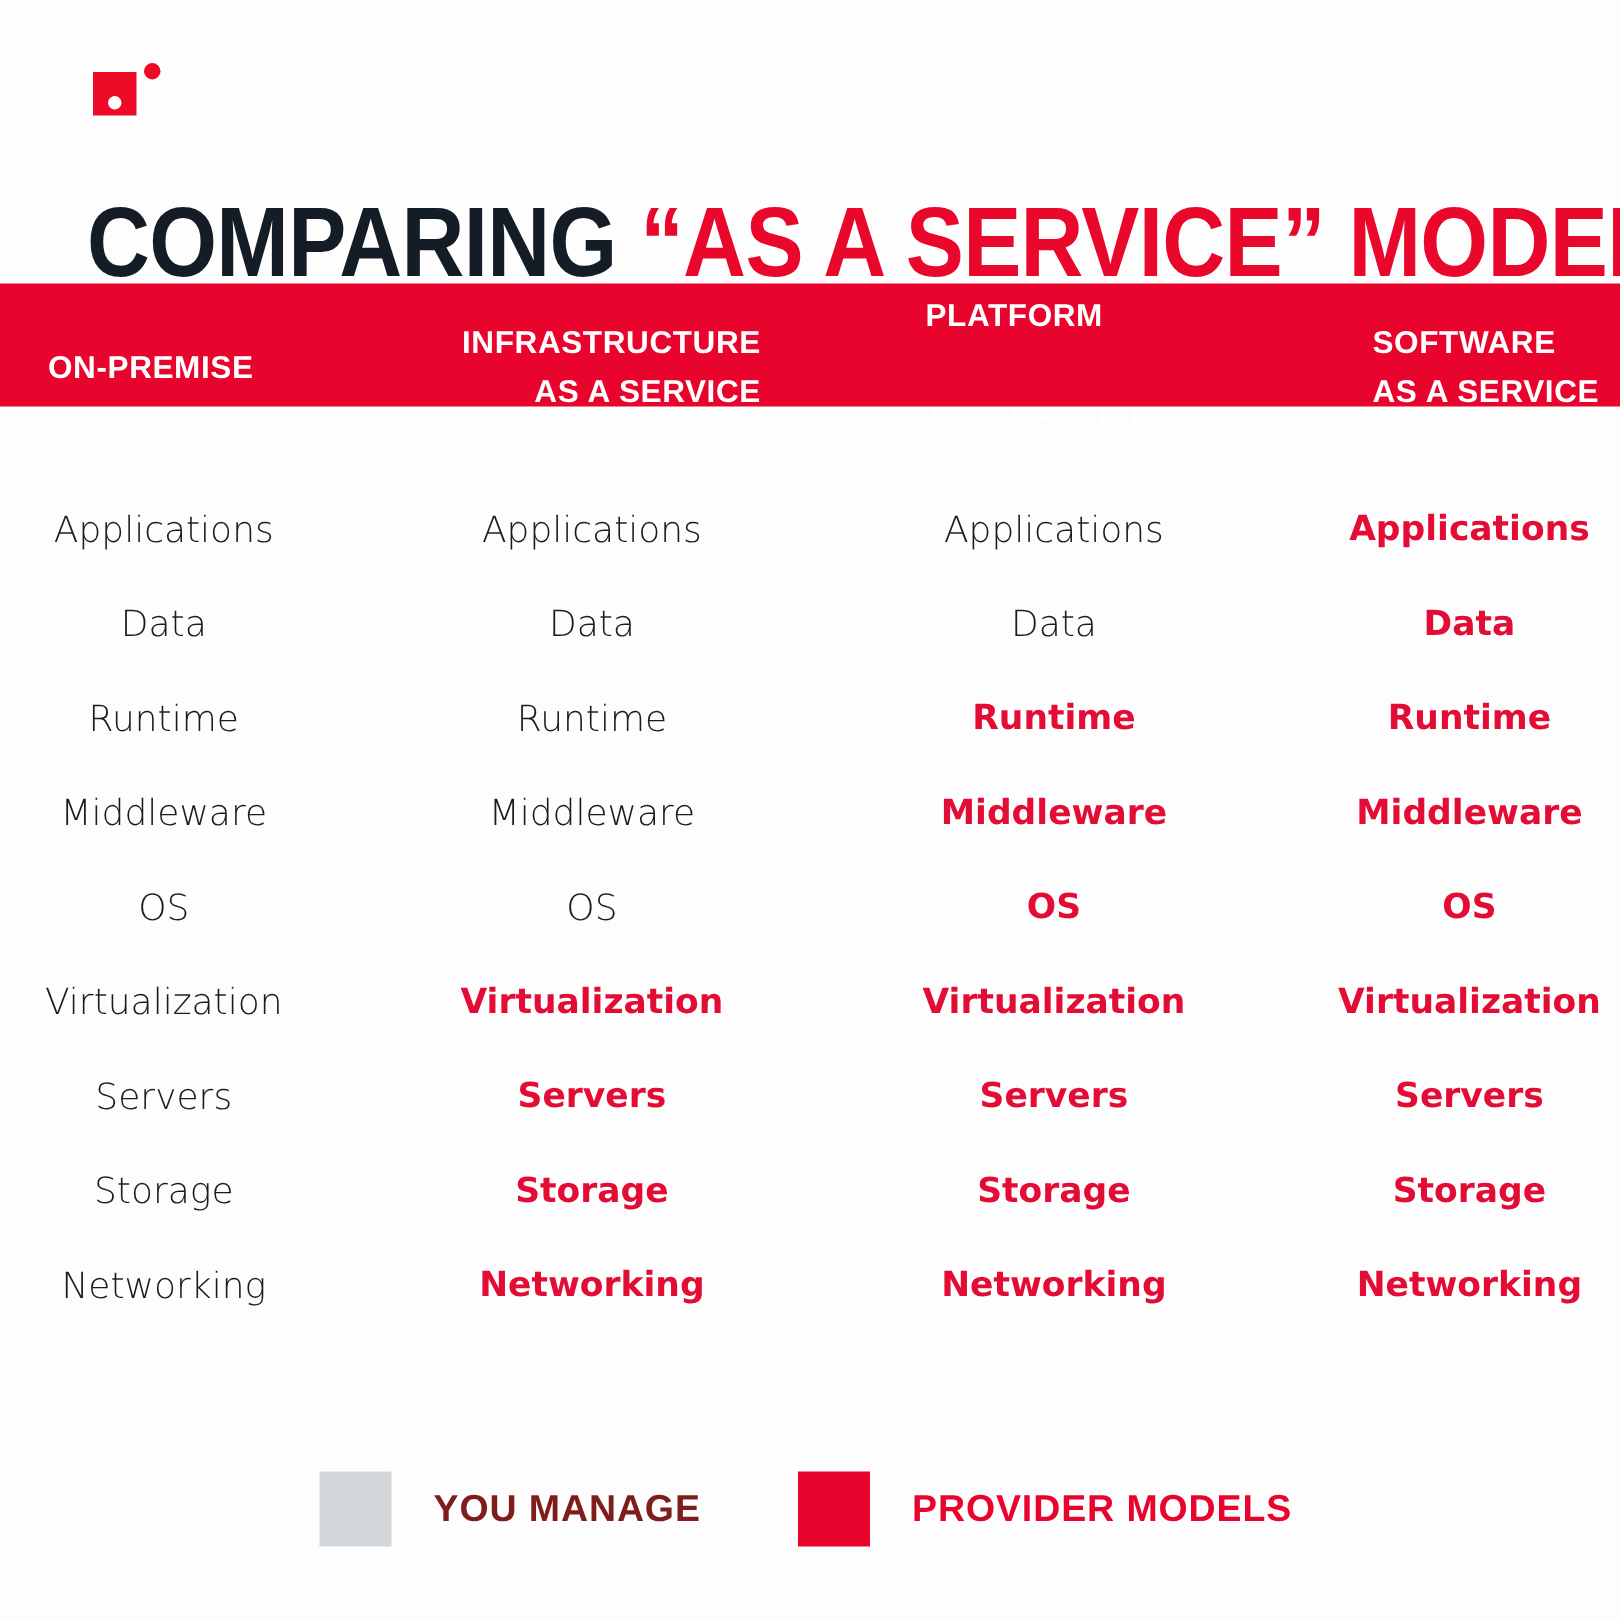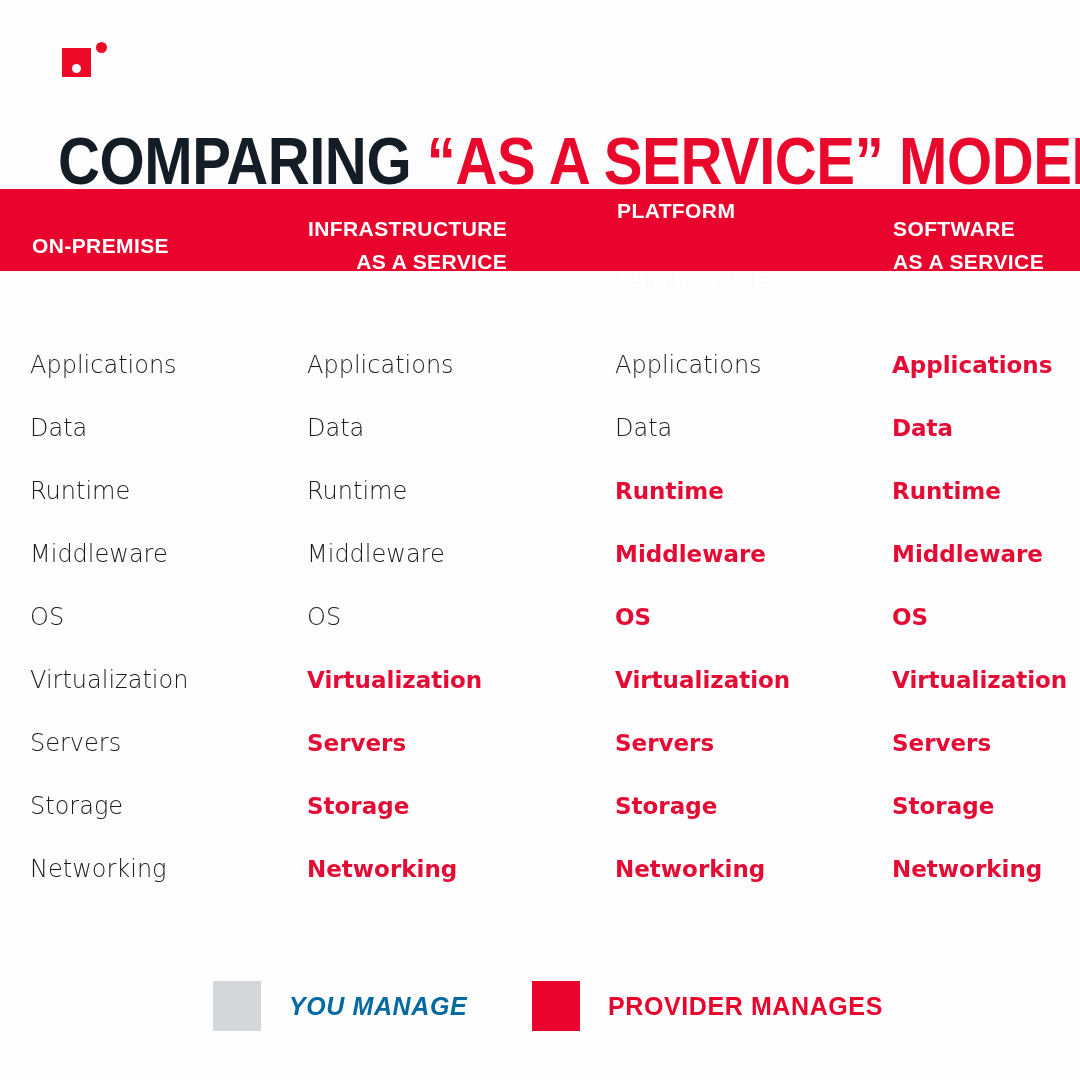--- a/index.html
+++ b/index.html
@@ -93,21 +93,22 @@
     font-size: 21px;
     font-weight: bold;
     letter-spacing: 0.4px;
     line-height: 1.55;
   }
   .header-cell .hl { display: block; white-space: nowrap; }
 
   
   .col {
     position: absolute;
-    top: 348px;
+    top: 336px;
+    text-align: center;
   }
   .stack-item {
     height: 63px;
     line-height: 34px;
     font-size: 25px;
     white-space: nowrap;
   }
   .stack-item.you {
     color: #1b1b1b;
     font-weight: 300;
@@ -144,21 +145,21 @@
   .swatch.gray { background: #d4d7d9; }
   .swatch.red  { background: #e8042c; }
   .legend-label {
     margin-left: 28px;
     font-family: "Liberation Sans Narrow", "Liberation Sans", sans-serif;
     font-size: 25px;
     font-weight: bold;
     letter-spacing: 0.6px;
     white-space: nowrap;
   }
-  .legend-label.gray { color: #0369a1; font-style: italic; }
+  .legend-label.gray { color: #7f1d1d; }
   .legend-label.red  { color: #e8042c; }
 </style>
 </head>
 <body>
 
 <div class="page">
 
   <div class="logo">
     <div class="logo-square">
       <div class="logo-inner-dot"></div>
@@ -176,21 +177,21 @@
       <span class="hl">ON-PREMISE</span>
     </div>
     <div class="header-cell" style="left:308px;text-align:right;">
       <span class="hl">INFRASTRUCTURE</span>
       <span class="hl">AS A SERVICE</span>
     </div>
     <div class="header-cell" style="left:617px;gap:36px;">
       <span class="hl">PLATFORM</span>
       <span class="hl">AS A SERVICE</span>
     </div>
-    <div class="header-cell" style="left:893px;">
+    <div class="header-cell" style="left:915px;">
       <span class="hl">SOFTWARE</span>
       <span class="hl">AS A SERVICE</span>
     </div>
   </div>
 
   <div class="col" style="left:30px;">
       <div class="stack-item you">Applications</div>
       <div class="stack-item you">Data</div>
       <div class="stack-item you">Runtime</div>
       <div class="stack-item you">Middleware</div>
@@ -234,17 +235,17 @@
       <div class="stack-item provider">Networking</div>
     </div>
 
   <div class="legend">
     <div class="legend-entry" style="left:213px;">
       <span class="swatch gray"></span>
       <span class="legend-label gray">YOU MANAGE</span>
     </div>
     <div class="legend-entry" style="left:532px;">
       <span class="swatch red"></span>
-      <span class="legend-label red">PROVIDER MANAGES</span>
+      <span class="legend-label red">PROVIDER MODELS</span>
     </div>
   </div>
 
 </div>
 
 </body></html>

